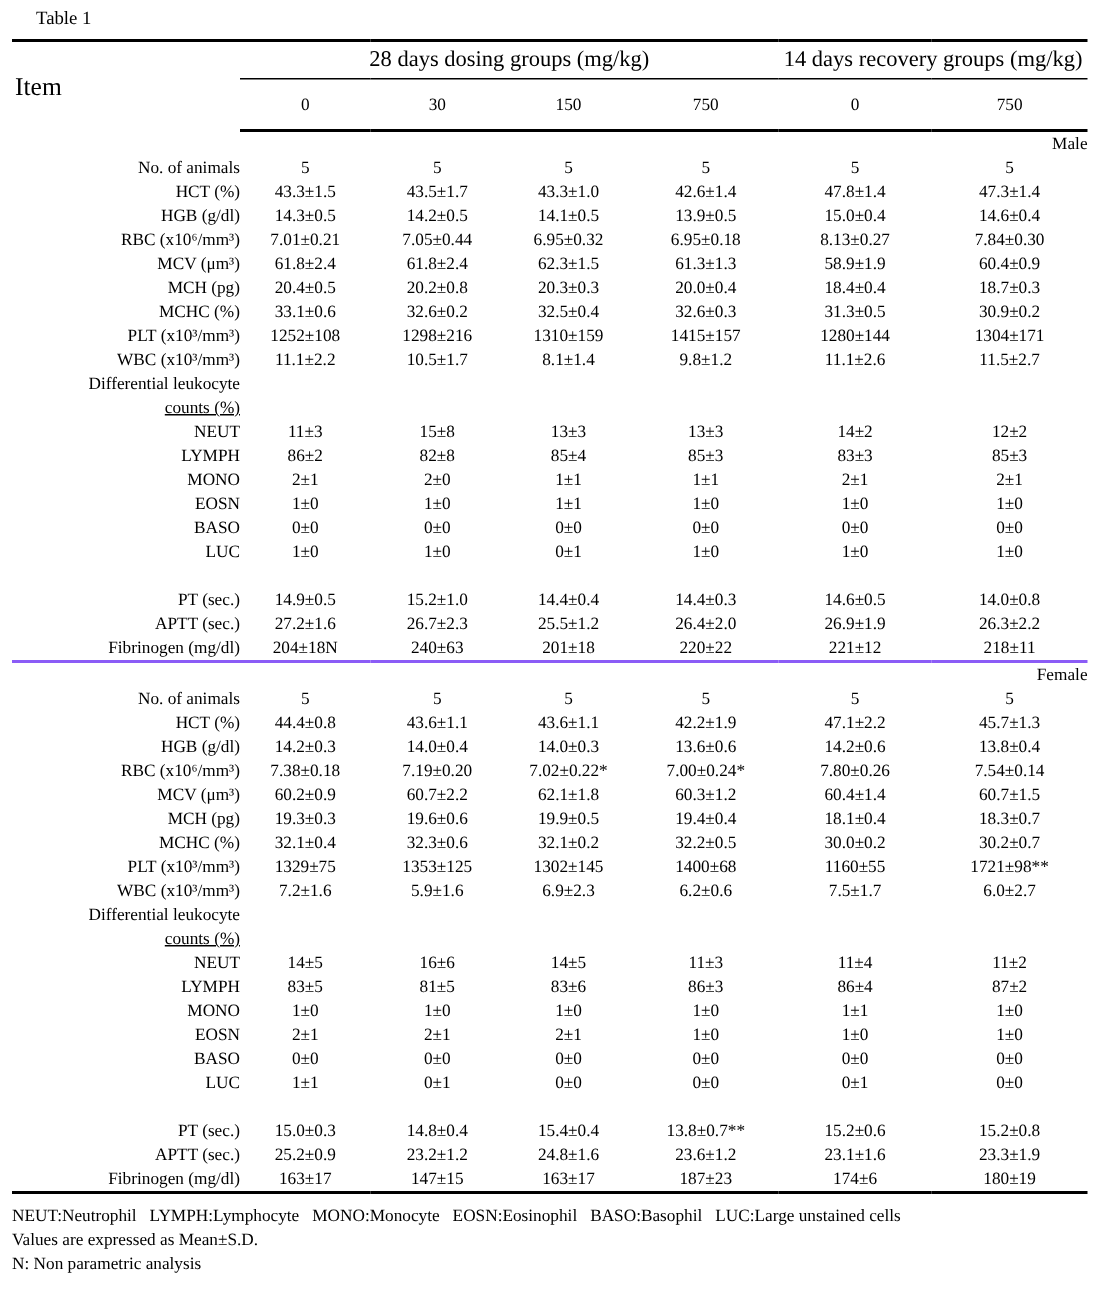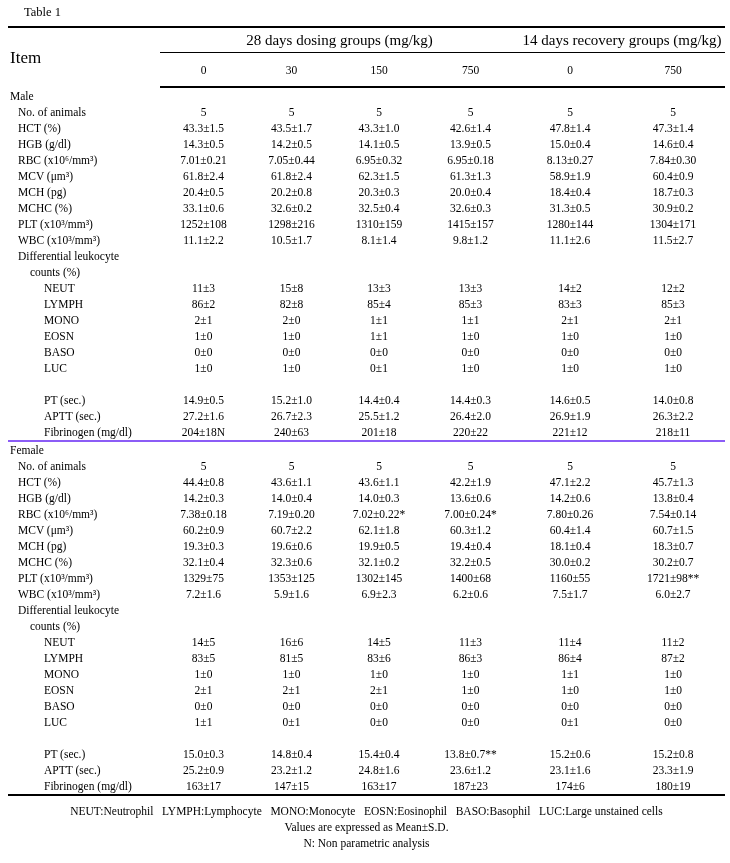--- a/index.html
+++ b/index.html
@@ -19,29 +19,29 @@
     border-bottom:2px solid #000;
   }
   th,td{padding:0;font-weight:normal;vertical-align:middle;overflow:hidden;white-space:nowrap;}
   thead .group-th{
     height:24px;text-align:center;border-bottom:1px solid #000;font-size:15px;
   }
   thead .item-th{text-align:left;vertical-align:middle;padding-left:2px;font-size:17px;}
   thead .dose-th{height:33px;text-align:center;font-weight:normal;}
   thead tr.dose-row th{border-bottom:2px solid #000;}
   tbody td{height:16px;}
-  td.label{text-align:left;}
+  td.label{text-align:right;}
   td.val{text-align:center;}
   .ind0{padding-left:2px;}
   .ind1{padding-left:10px;}
-  .ind2{padding-left:22px;}
+  .ind2{padding-left:22px;text-decoration:underline;}
   .ind3{padding-left:36px;}
   tr.divider-top td{border-top:2px solid #8b5cf6;}
   .footnotes{margin-top:7px;font-size:11.5px;line-height:16px;}
-  .fn{white-space:pre-wrap;text-align:center;}
+  .fn{white-space:pre-wrap;}
 </style>
 </head>
 <body>
 
 <div class="page">
   <div class="title-row">
     <span class="tlabel">Table 1</span>
   </div>
 
   <table>

